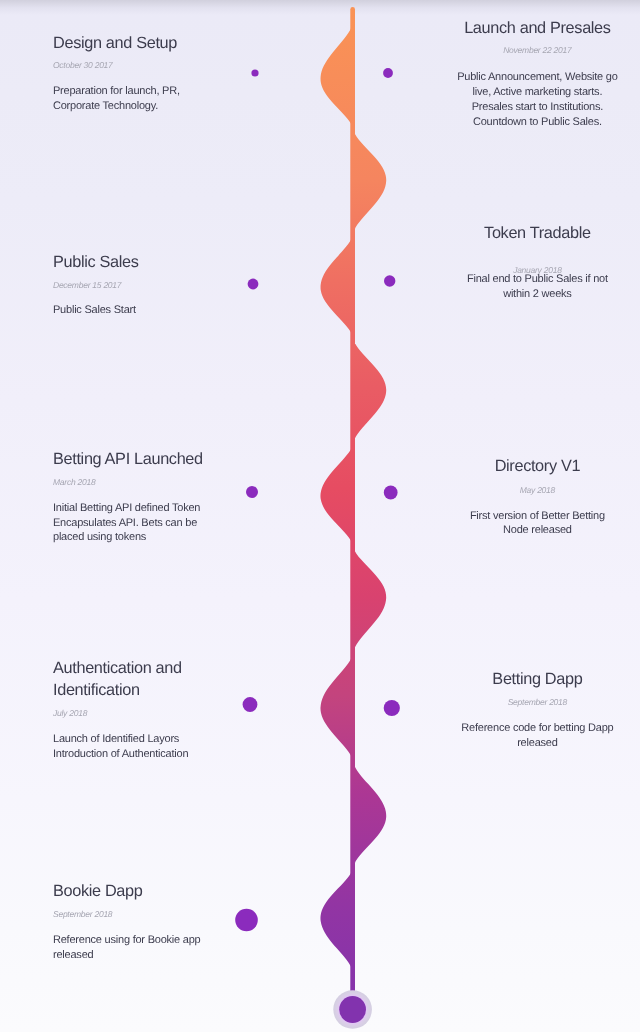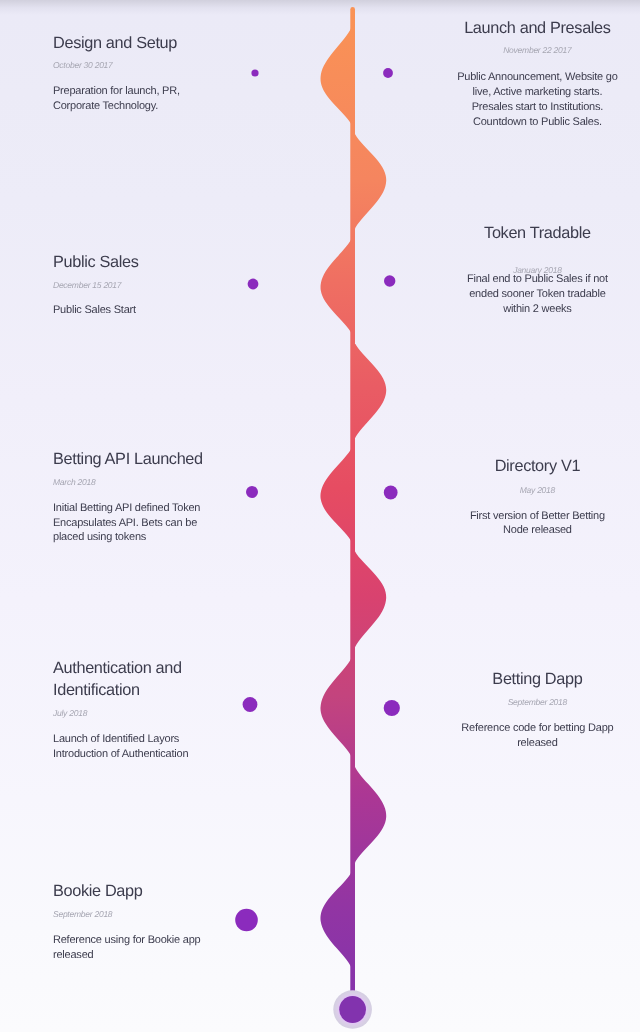--- a/index.html
+++ b/index.html
@@ -90,21 +90,20 @@
       <div class="line">Public Sales Start</div>
     </div>
 </div>
 <div class="milestone r">
  <div class="blk r ttl" style="top:222px">
       <div class="line">Token Tradable</div>
     </div>
  <div class="blk r dt" style="top:263.60px">January 2018</div>
  <div class="blk r ds" style="top:272px">
       <div class="line">Final end to Public Sales if not</div>
-      <div class="line">ended sooner Token tradable</div>
       <div class="line">within 2 weeks</div>
     </div>
 </div>
 <div class="milestone l">
  <div class="blk l ttl" style="top:448.41px">
       <div class="line">Betting API Launched</div>
     </div>
  <div class="blk l dt" style="top:475.90px">March 2018</div>
  <div class="blk l ds" style="top:500.88px">
       <div class="line">Initial Betting API defined Token</div>

